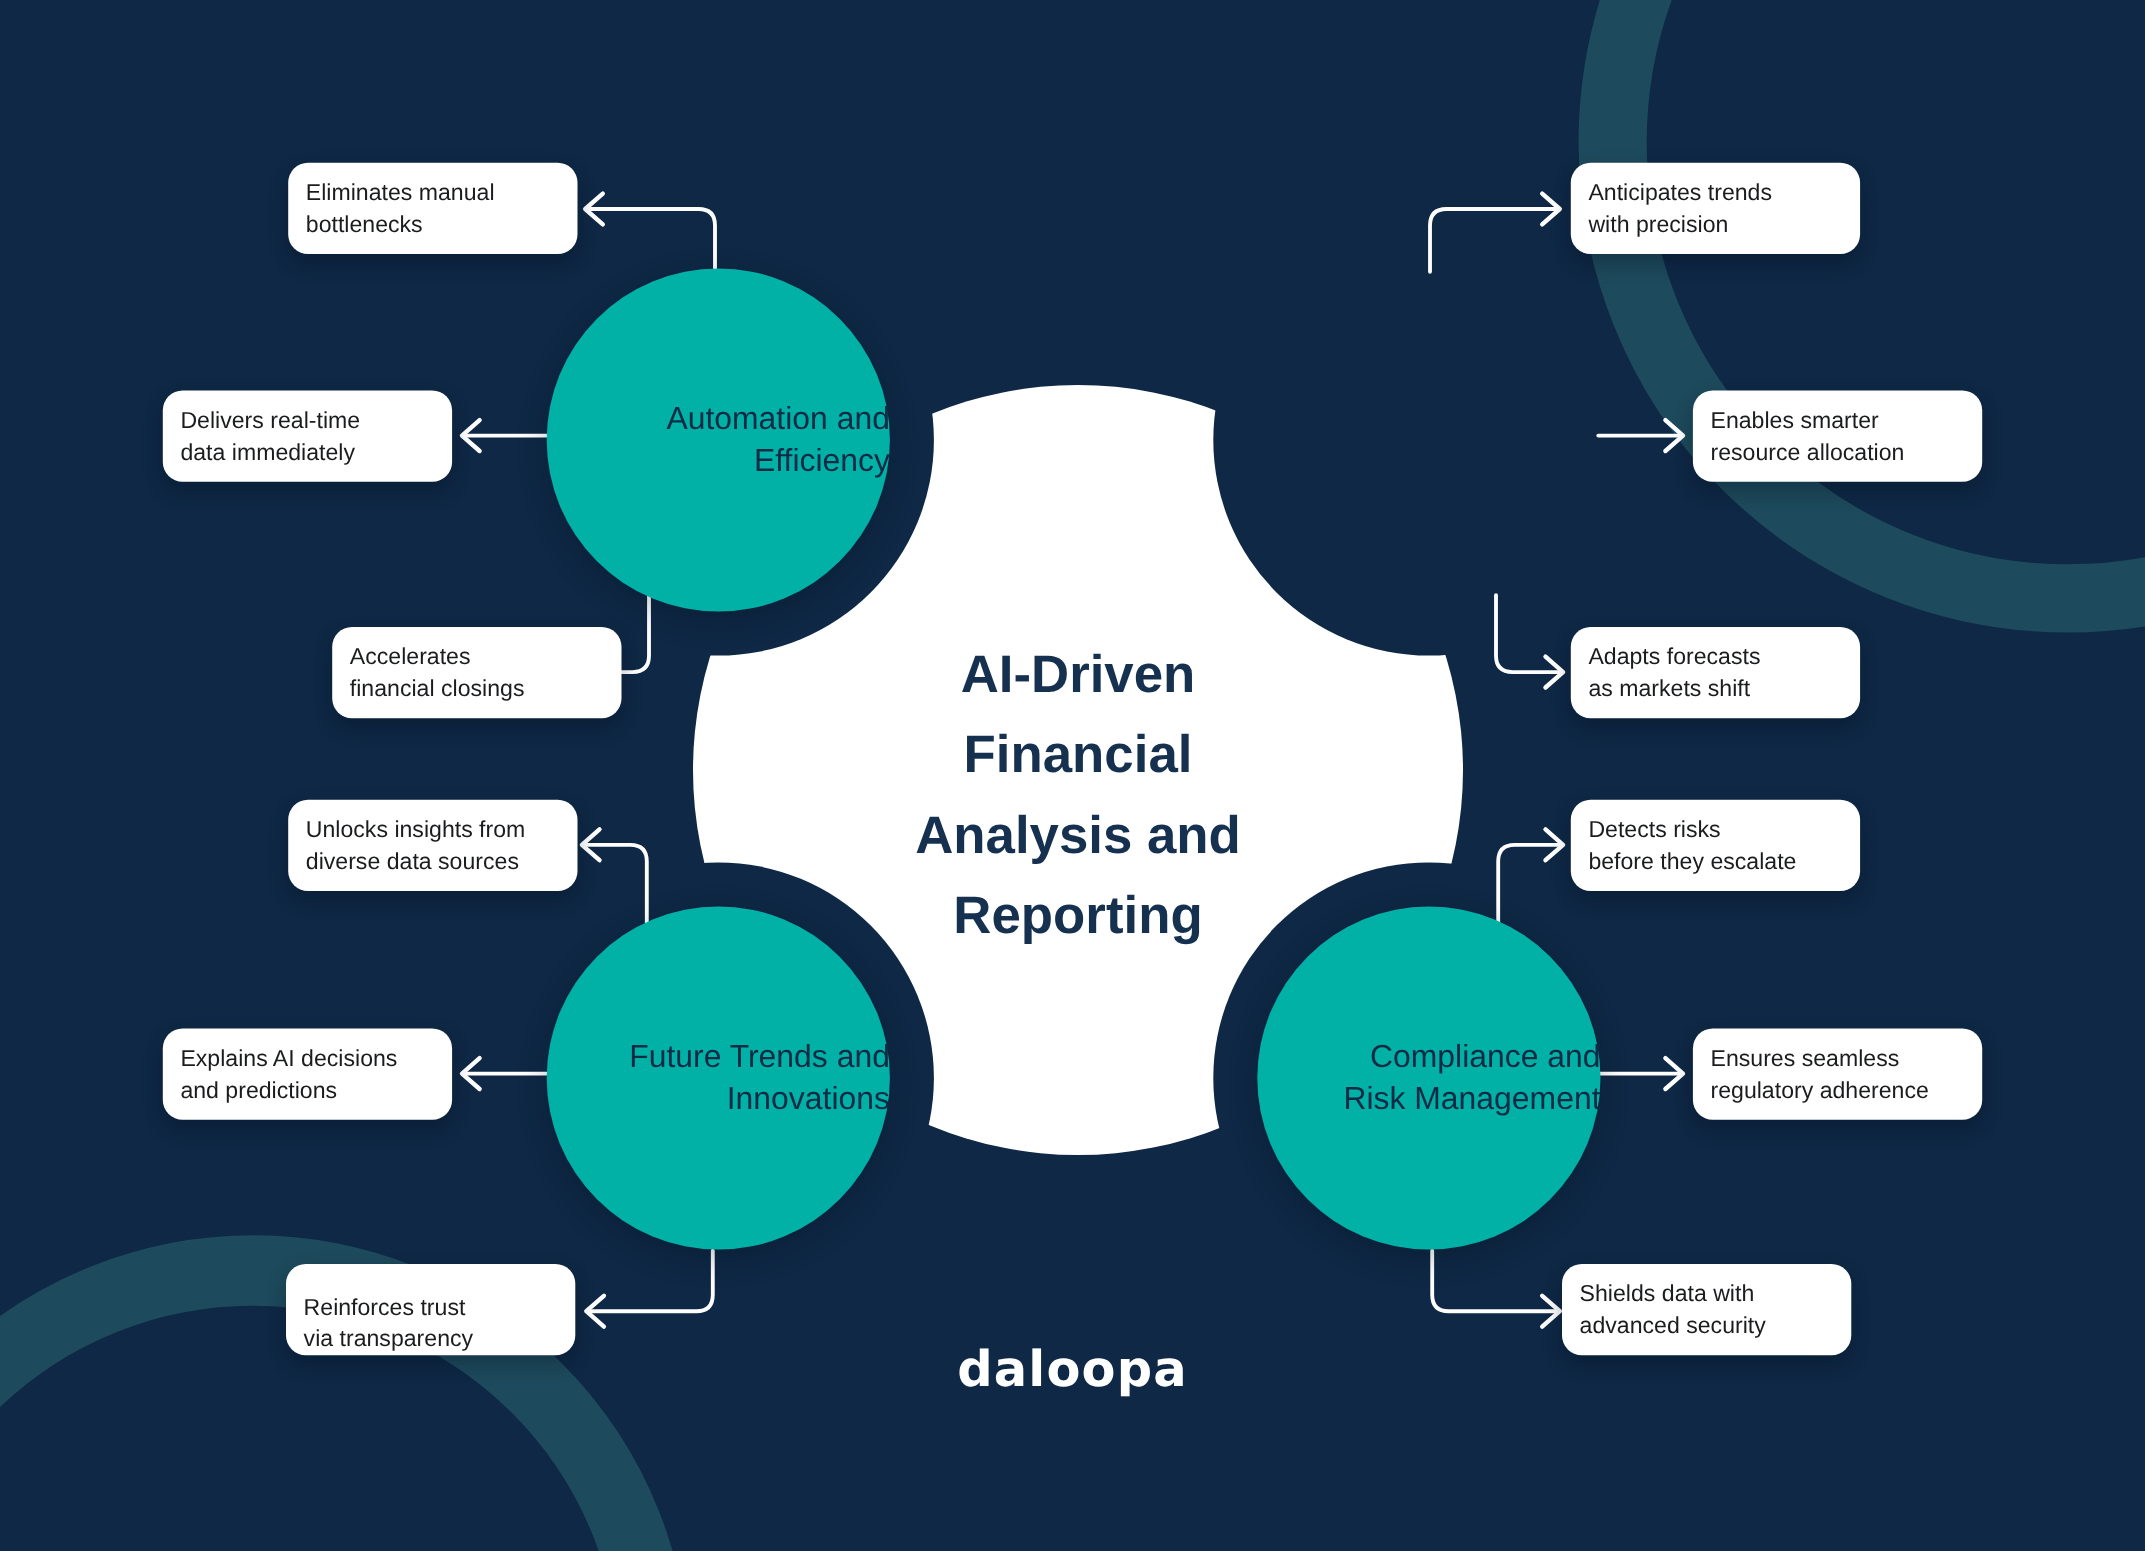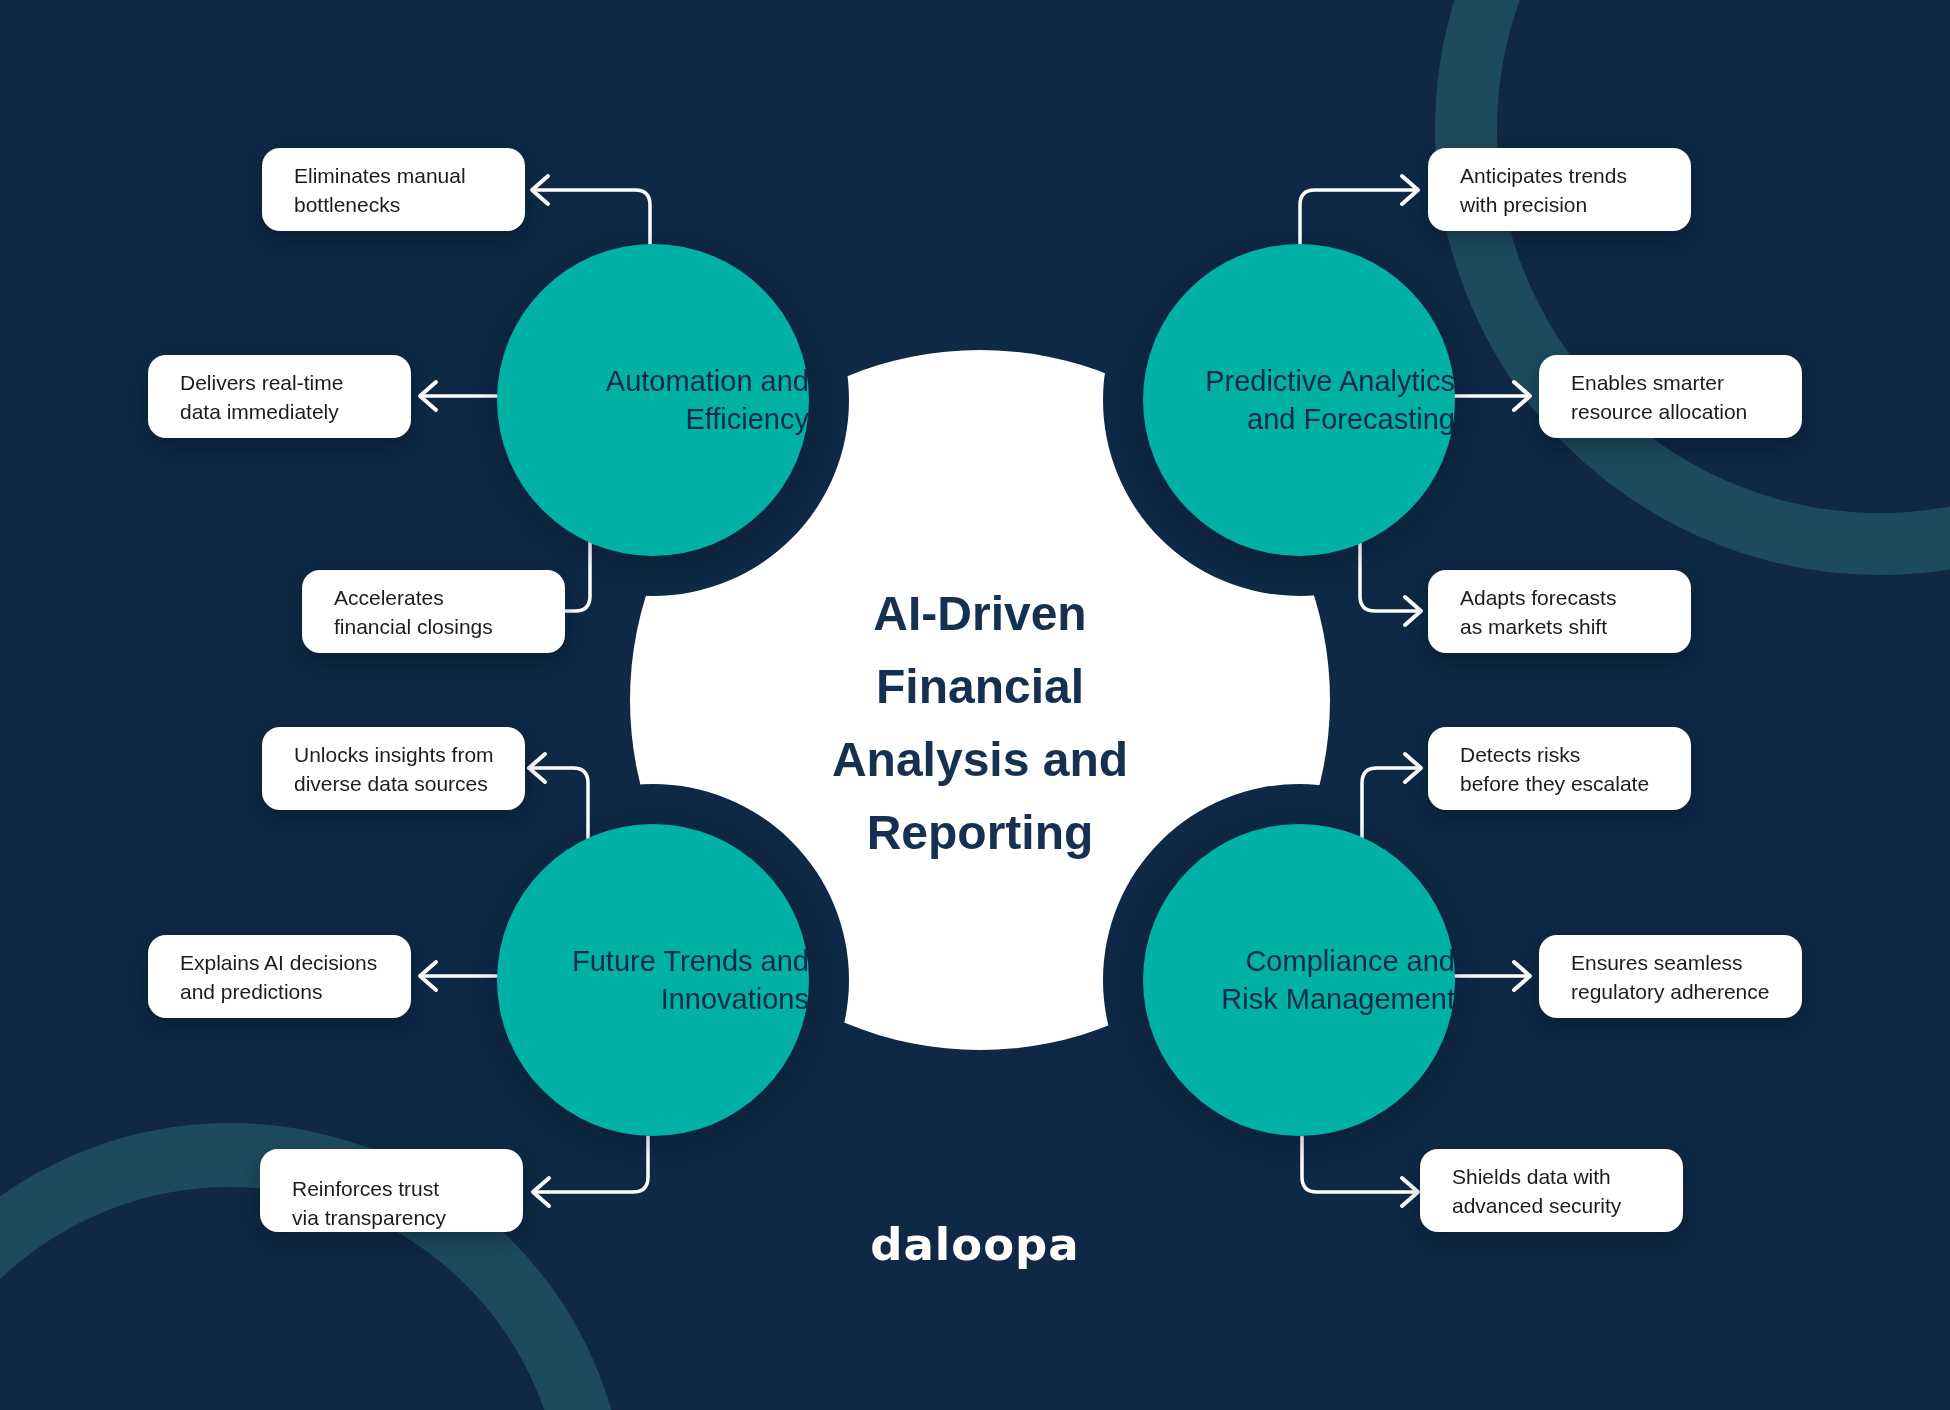--- a/index.html
+++ b/index.html
@@ -18,21 +18,21 @@
     display:flex; flex-direction:column; align-items:flex-end; justify-content:center;
     box-shadow:0 8px 26px rgba(2,10,24,.25);
     text-align:center;
   }
   .node span { display:block; font-size:29px; line-height:38px; font-weight:500; color:var(--node_label_text,#0d2b47); }
   .callout {
     position:absolute; width:263px; height:83px; box-sizing:border-box;
     background:var(--surface_white,#ffffff); border-radius:18px;
     box-shadow:0 8px 18px rgba(2,10,24,.30);
     display:flex; flex-direction:column; justify-content:center;
-    padding-left:32px; padding-right:8px;
+    padding-left:16px; padding-right:8px;
   }
   .callout span { display:block; font-size:21px; line-height:29px; font-weight:500; color:var(--callout_text,#1b1c1e); }
   .center-title {
     position:absolute; left:630px; top:577px; width:700px; text-align:center;
   }
   .center-title span { display:block; font-size:48px; line-height:73px; font-weight:700; color:var(--title_text,#16314f); }
   .logo {
     position:absolute; left:0; right:0; top:1218px; text-align:center;
     font-family:"DejaVu Sans","Liberation Sans",sans-serif;
     font-size:45px; font-weight:600; letter-spacing:1px; color:var(--surface_white,#ffffff);
@@ -109,24 +109,20 @@
     <g>
       <path class="line" d="M1302,1137 L1302,1177 Q1302,1192 1317,1192 L1415,1192"></path>
       <path class="head" d="M1402,1178 L1418,1192 L1402,1206"></path>
     </g>
   </svg>
 
   <div class="node" style="left:497px; top:244px;">
     <span>Automation and</span>
     <span>Efficiency</span>
   </div>
-  <div class="node" style="left:1143px; top:244px;">
-    <span>Predictive Analytics</span>
-    <span>and Forecasting</span>
-  </div>
   <div class="node" style="left:497px; top:824px;">
     <span>Future Trends and</span>
     <span>Innovations</span>
   </div>
   <div class="node" style="left:1143px; top:824px;">
     <span>Compliance and</span>
     <span>Risk Management</span>
   </div>
 
   <div class="callout" style="left:262px; top:148px;">

